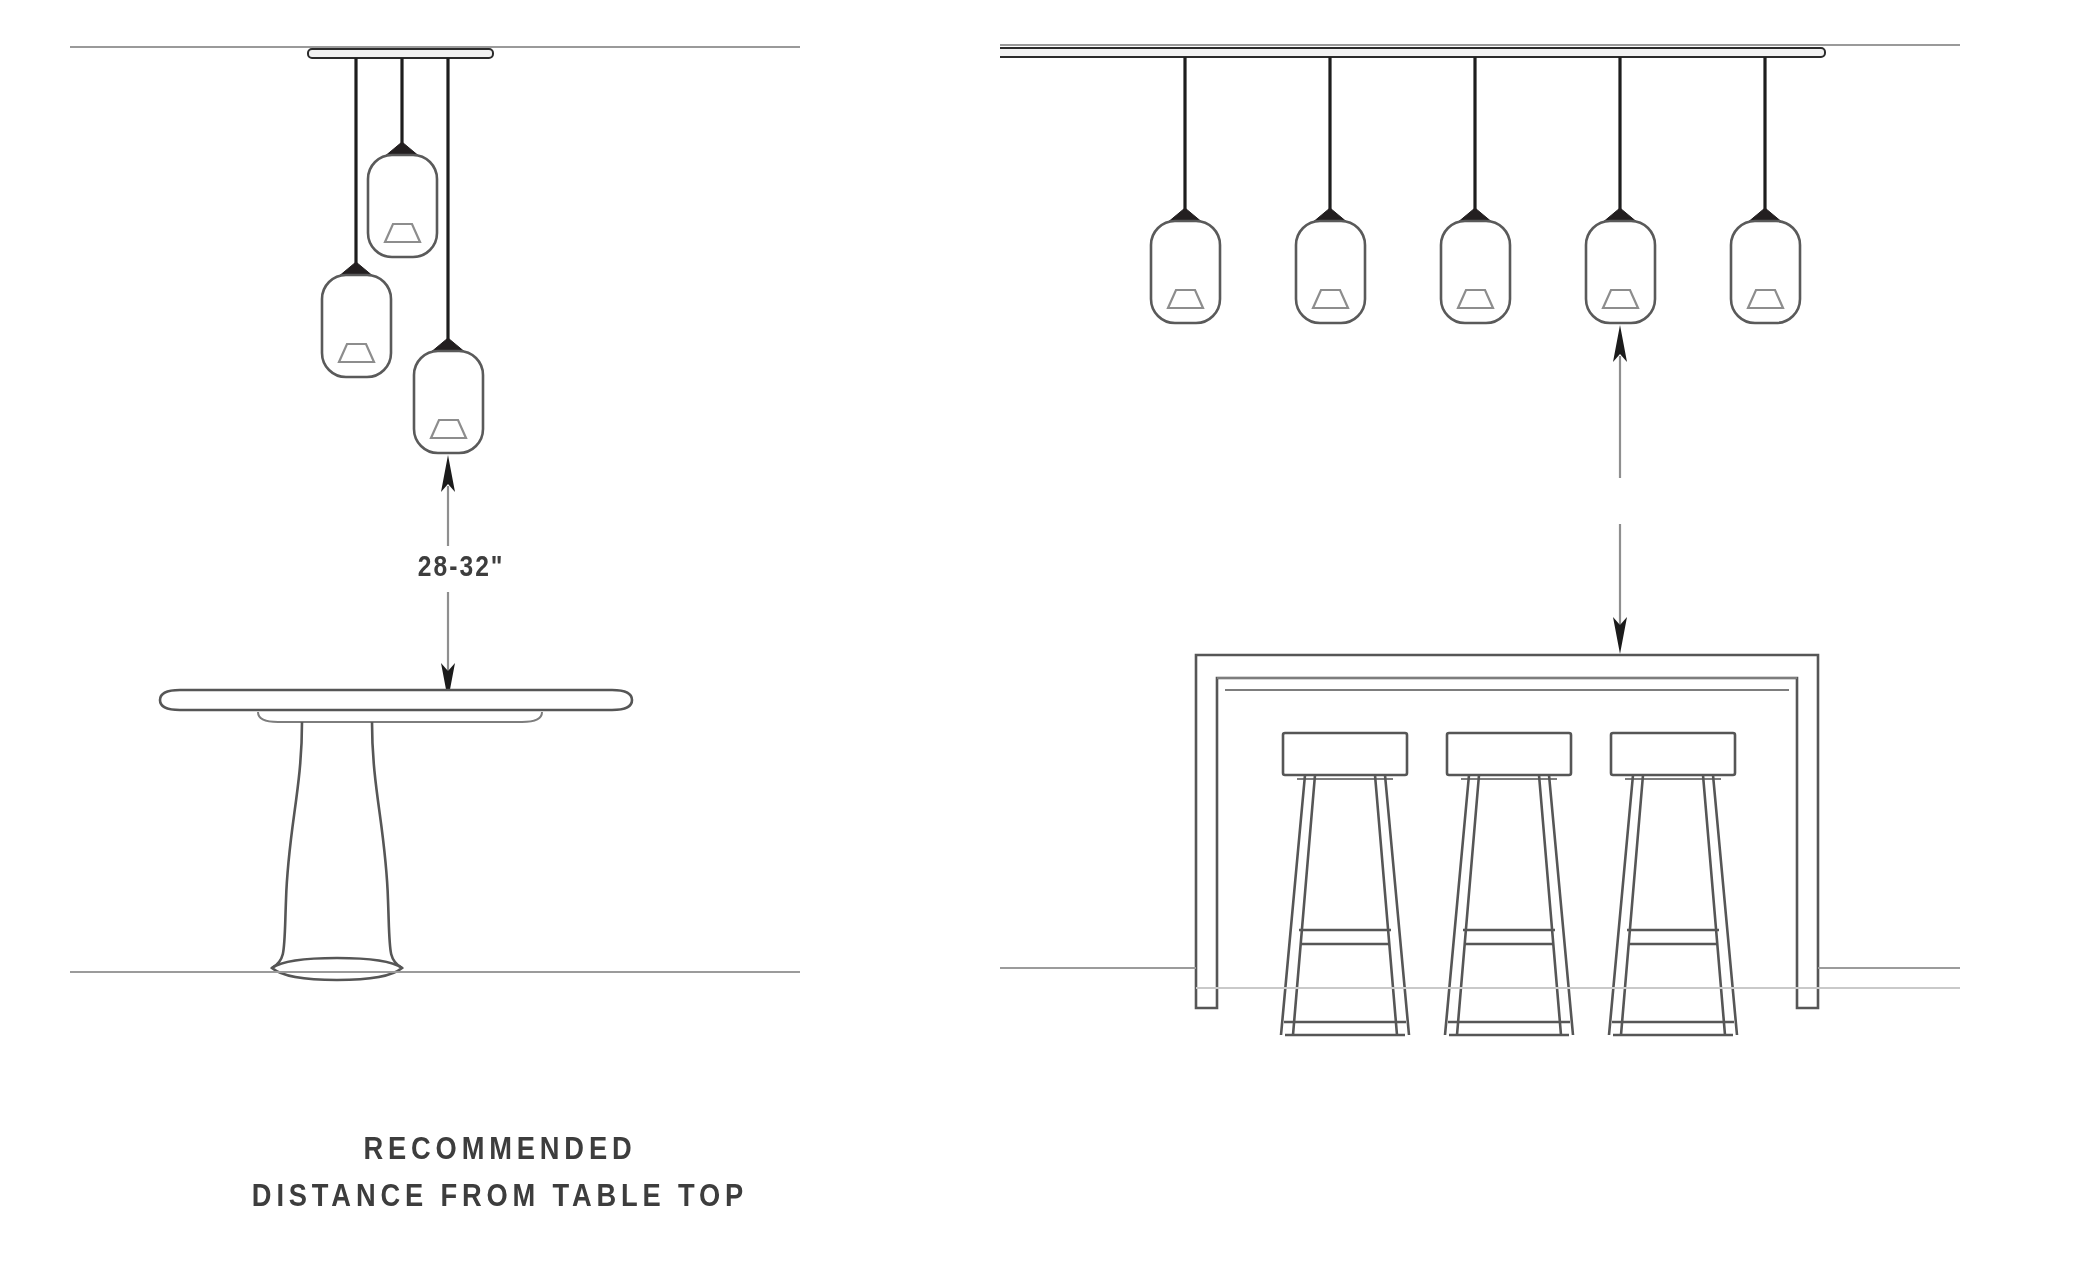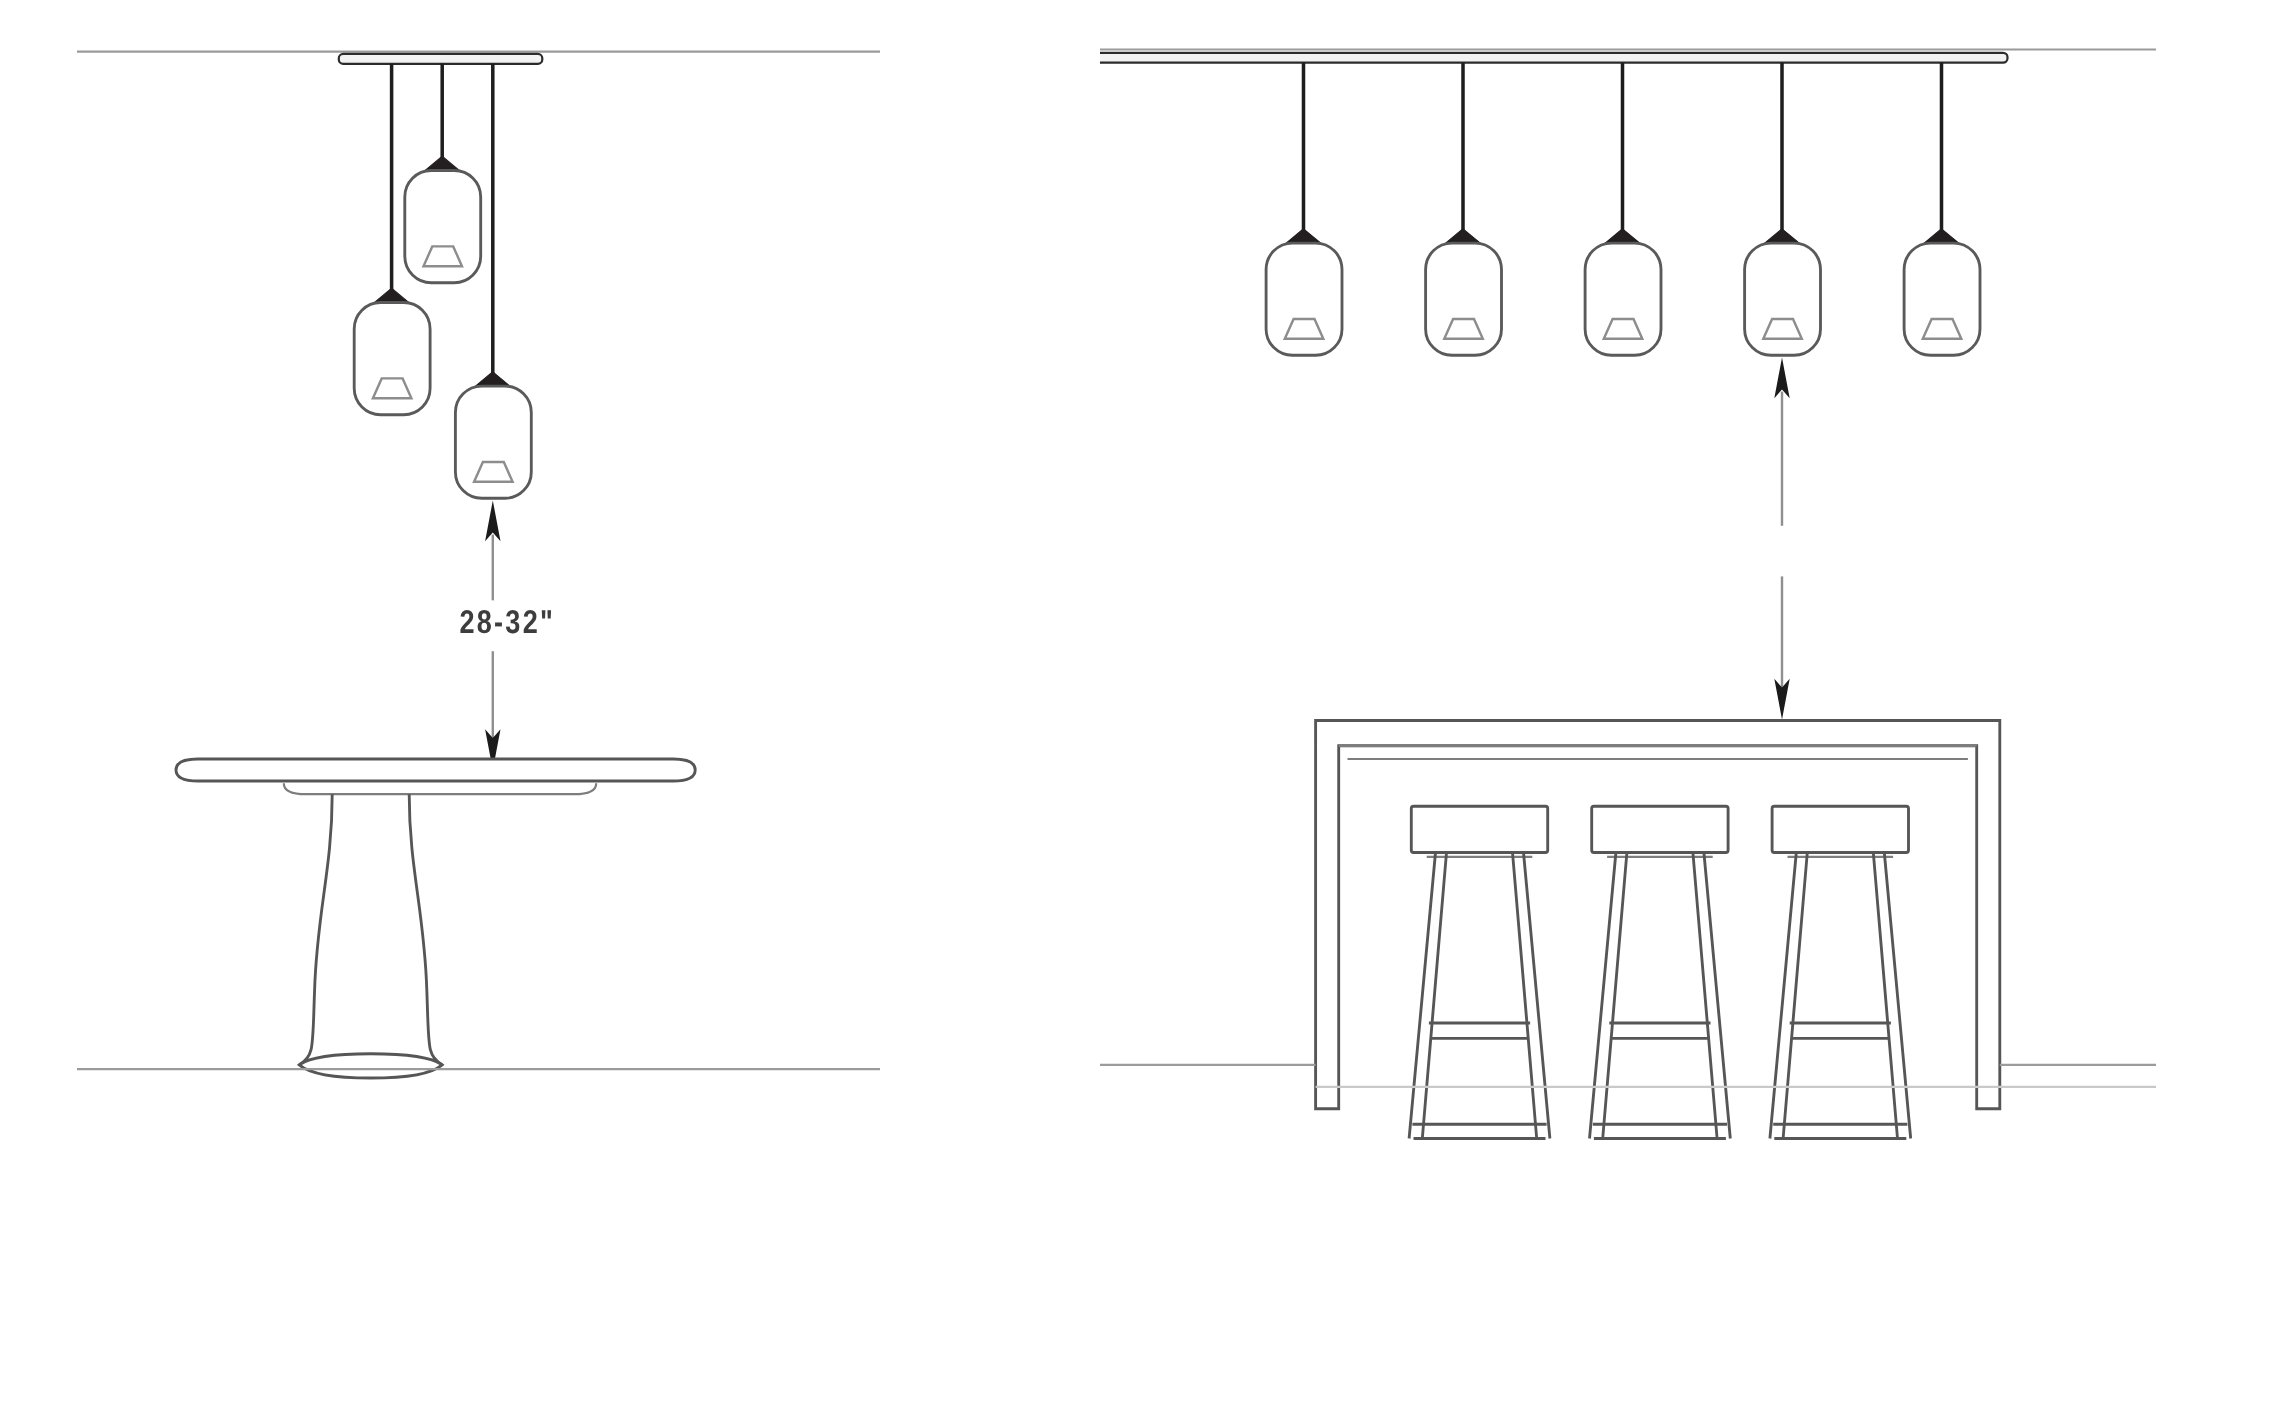--- a/index.html
+++ b/index.html
@@ -155,20 +155,24 @@
                                  Q388 958 402 968
                                  Q388 980 337 980
                                  Q286 980 272 968 Z"></path>
       </g>
 
       <line class="ln-floor" x1="70" y1="972" x2="800" y2="972"></line>
     </svg>
 
     <div class="dim-label" id="dim-label-table">28-32"</div>
 
+    <div class="caption" id="caption-table">
+      <span class="cap-line">RECOMMENDED</span>
+      <span class="cap-line">DISTANCE FROM TABLE TOP</span>
+    </div>
   </div>
 
   <div class="panel" id="panel-counter">
     <svg width="1075" height="1275" viewBox="0 0 1075 1275">
 
       <line class="ln-ceiling" x1="-30" y1="45" x2="960" y2="45"></line>
 
       <g>
         <rect class="ln-canopy" x="-20" y="48" width="845" height="9" rx="4"></rect>
       </g>

